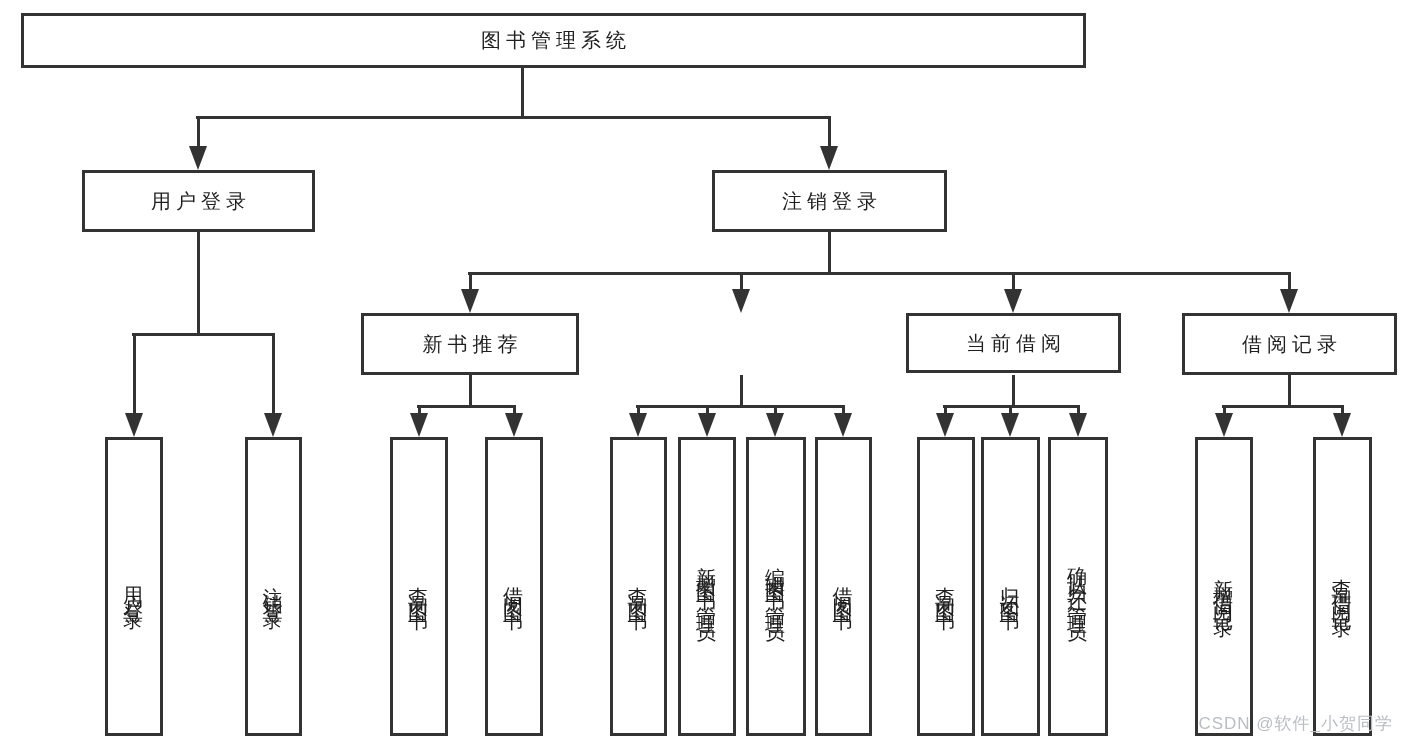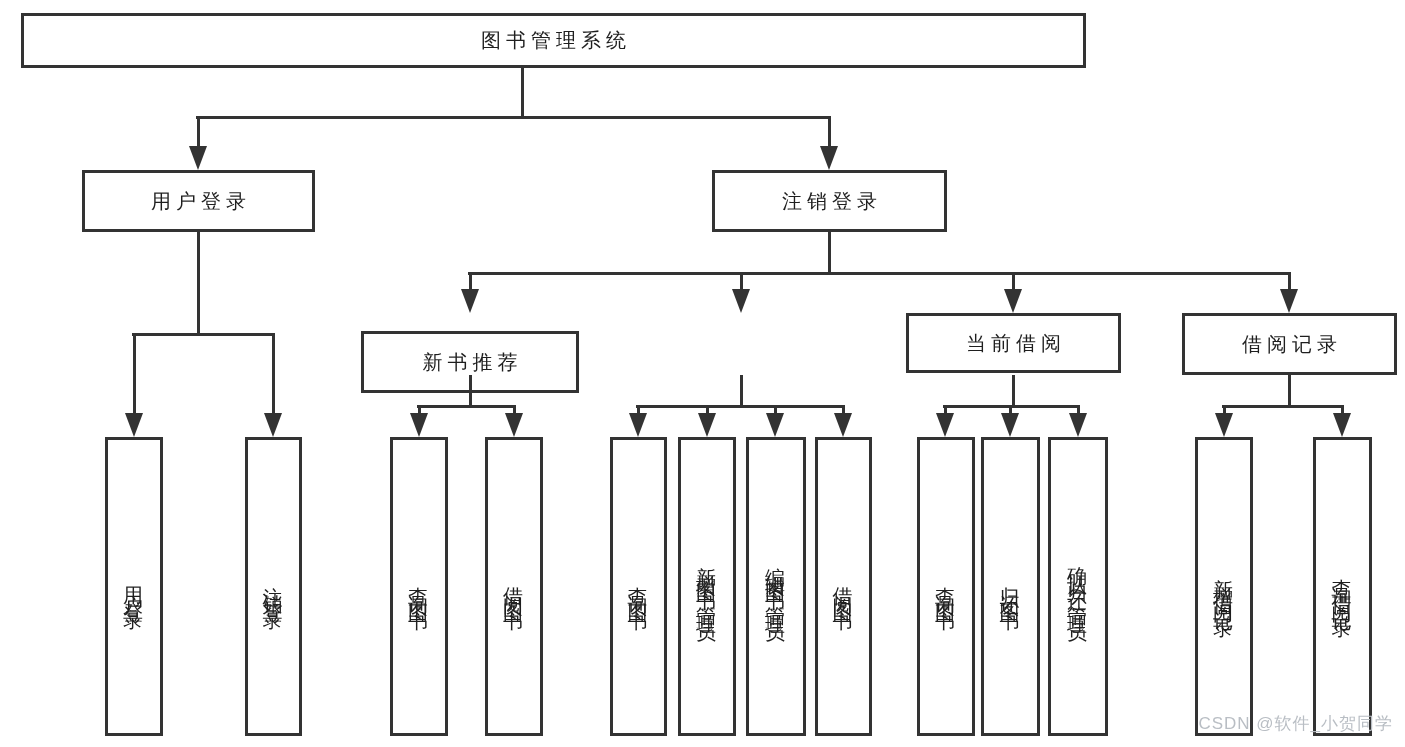--- a/index.html
+++ b/index.html
@@ -64,21 +64,21 @@
   <div class="hline" style="left:468px;top:272px;width:823px;"></div>
   <div class="vline" style="left:469px;top:272px;height:24px;"></div>
   <div class="arrow" style="left:461px;top:289px;"></div>
   <div class="vline" style="left:740px;top:272px;height:24px;"></div>
   <div class="arrow" style="left:732px;top:289px;"></div>
   <div class="vline" style="left:1012px;top:272px;height:24px;"></div>
   <div class="arrow" style="left:1004px;top:289px;"></div>
   <div class="vline" style="left:1288px;top:272px;height:24px;"></div>
   <div class="arrow" style="left:1280px;top:289px;"></div>
 
-  <div class="box" style="left:361px;top:331px;width:218px;height:62px;">
+  <div class="box" style="left:361px;top:313px;width:218px;height:62px;">
     <span class="htext">新书推荐</span>
   </div>
   <div class="box" style="left:906px;top:313px;width:215px;height:60px;">
     <span class="htext">当前借阅</span>
   </div>
   <div class="box" style="left:1182px;top:313px;width:215px;height:62px;">
     <span class="htext">借阅记录</span>
   </div>
 
   <div class="vline" style="left:469px;top:375px;height:33px;"></div>

